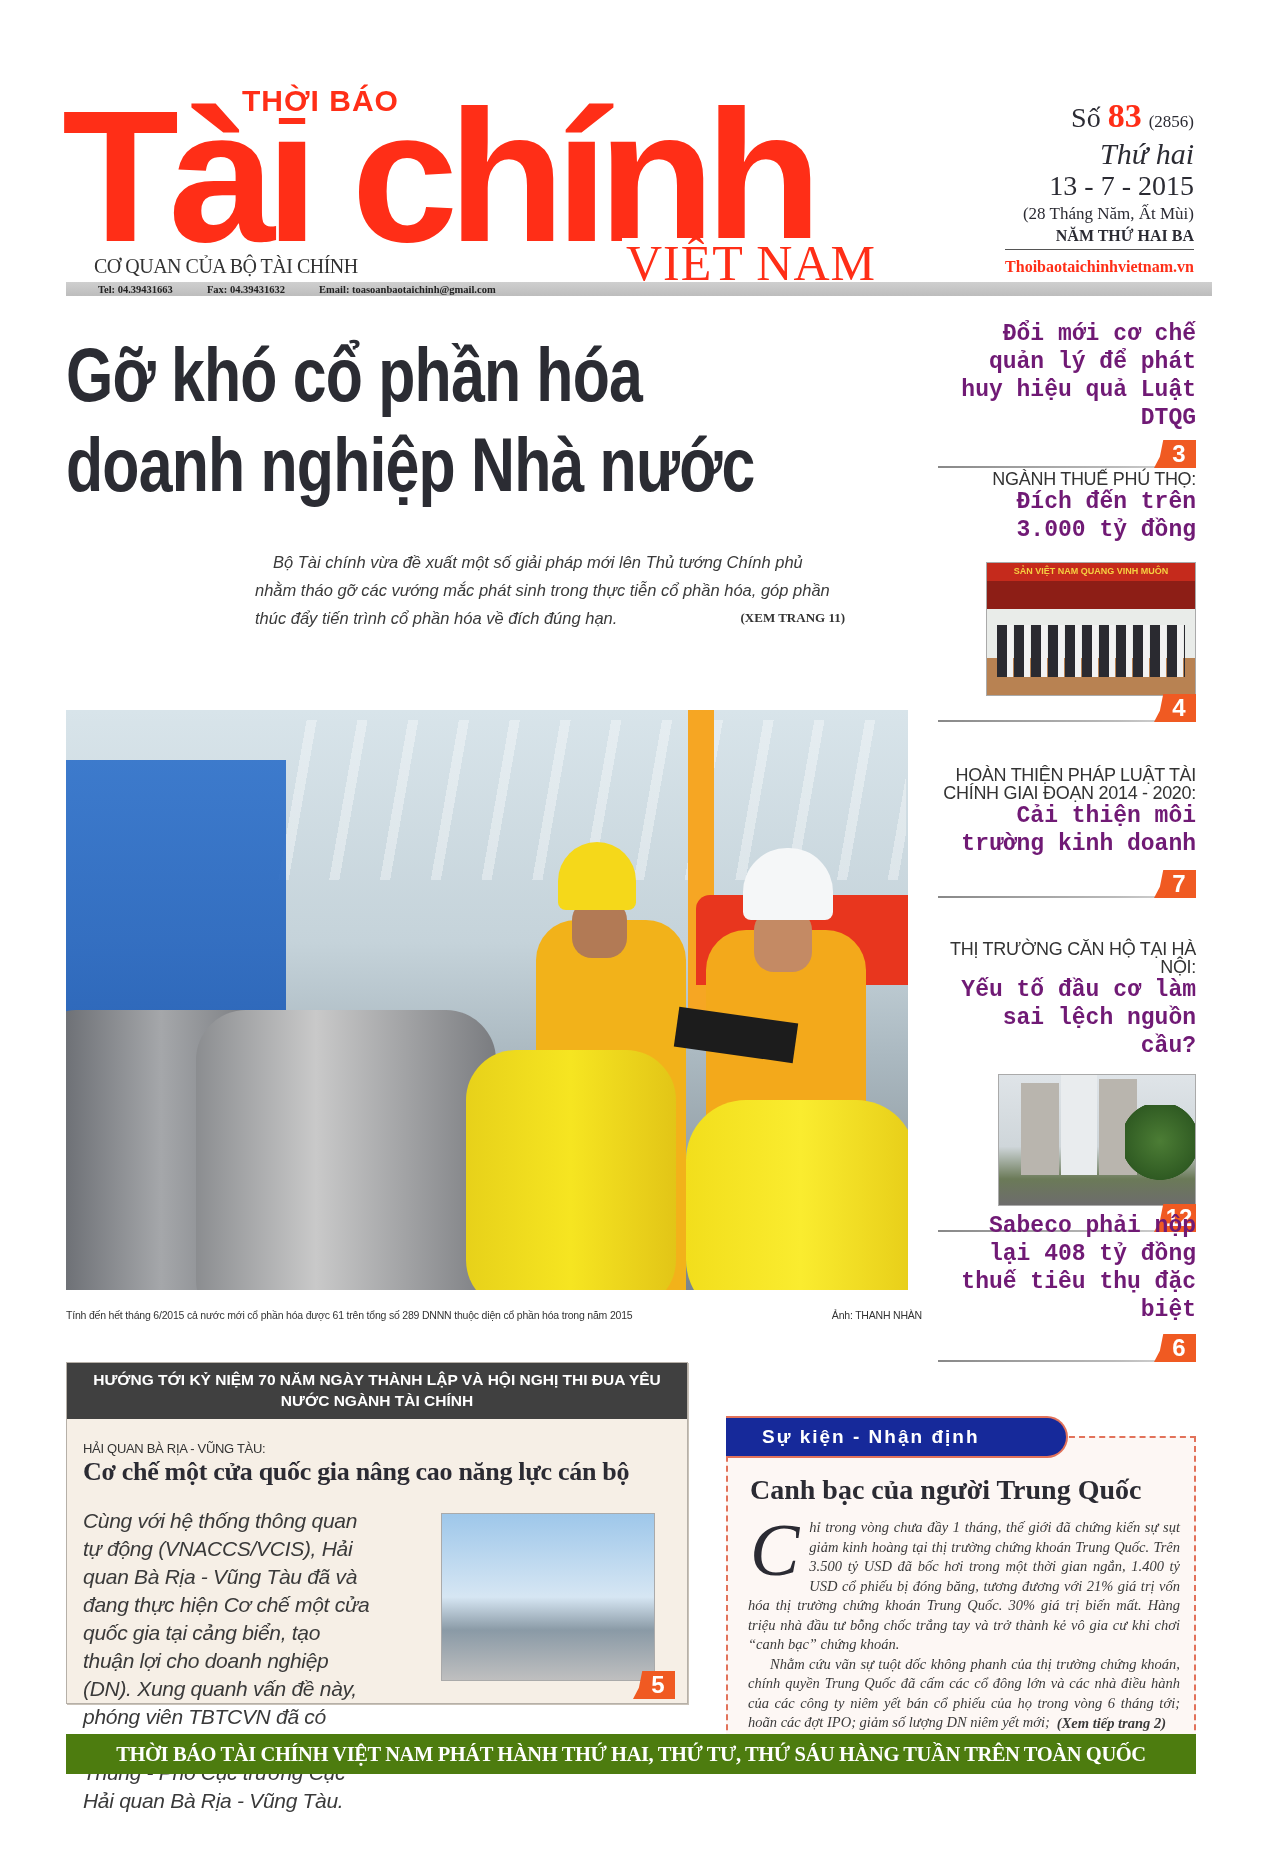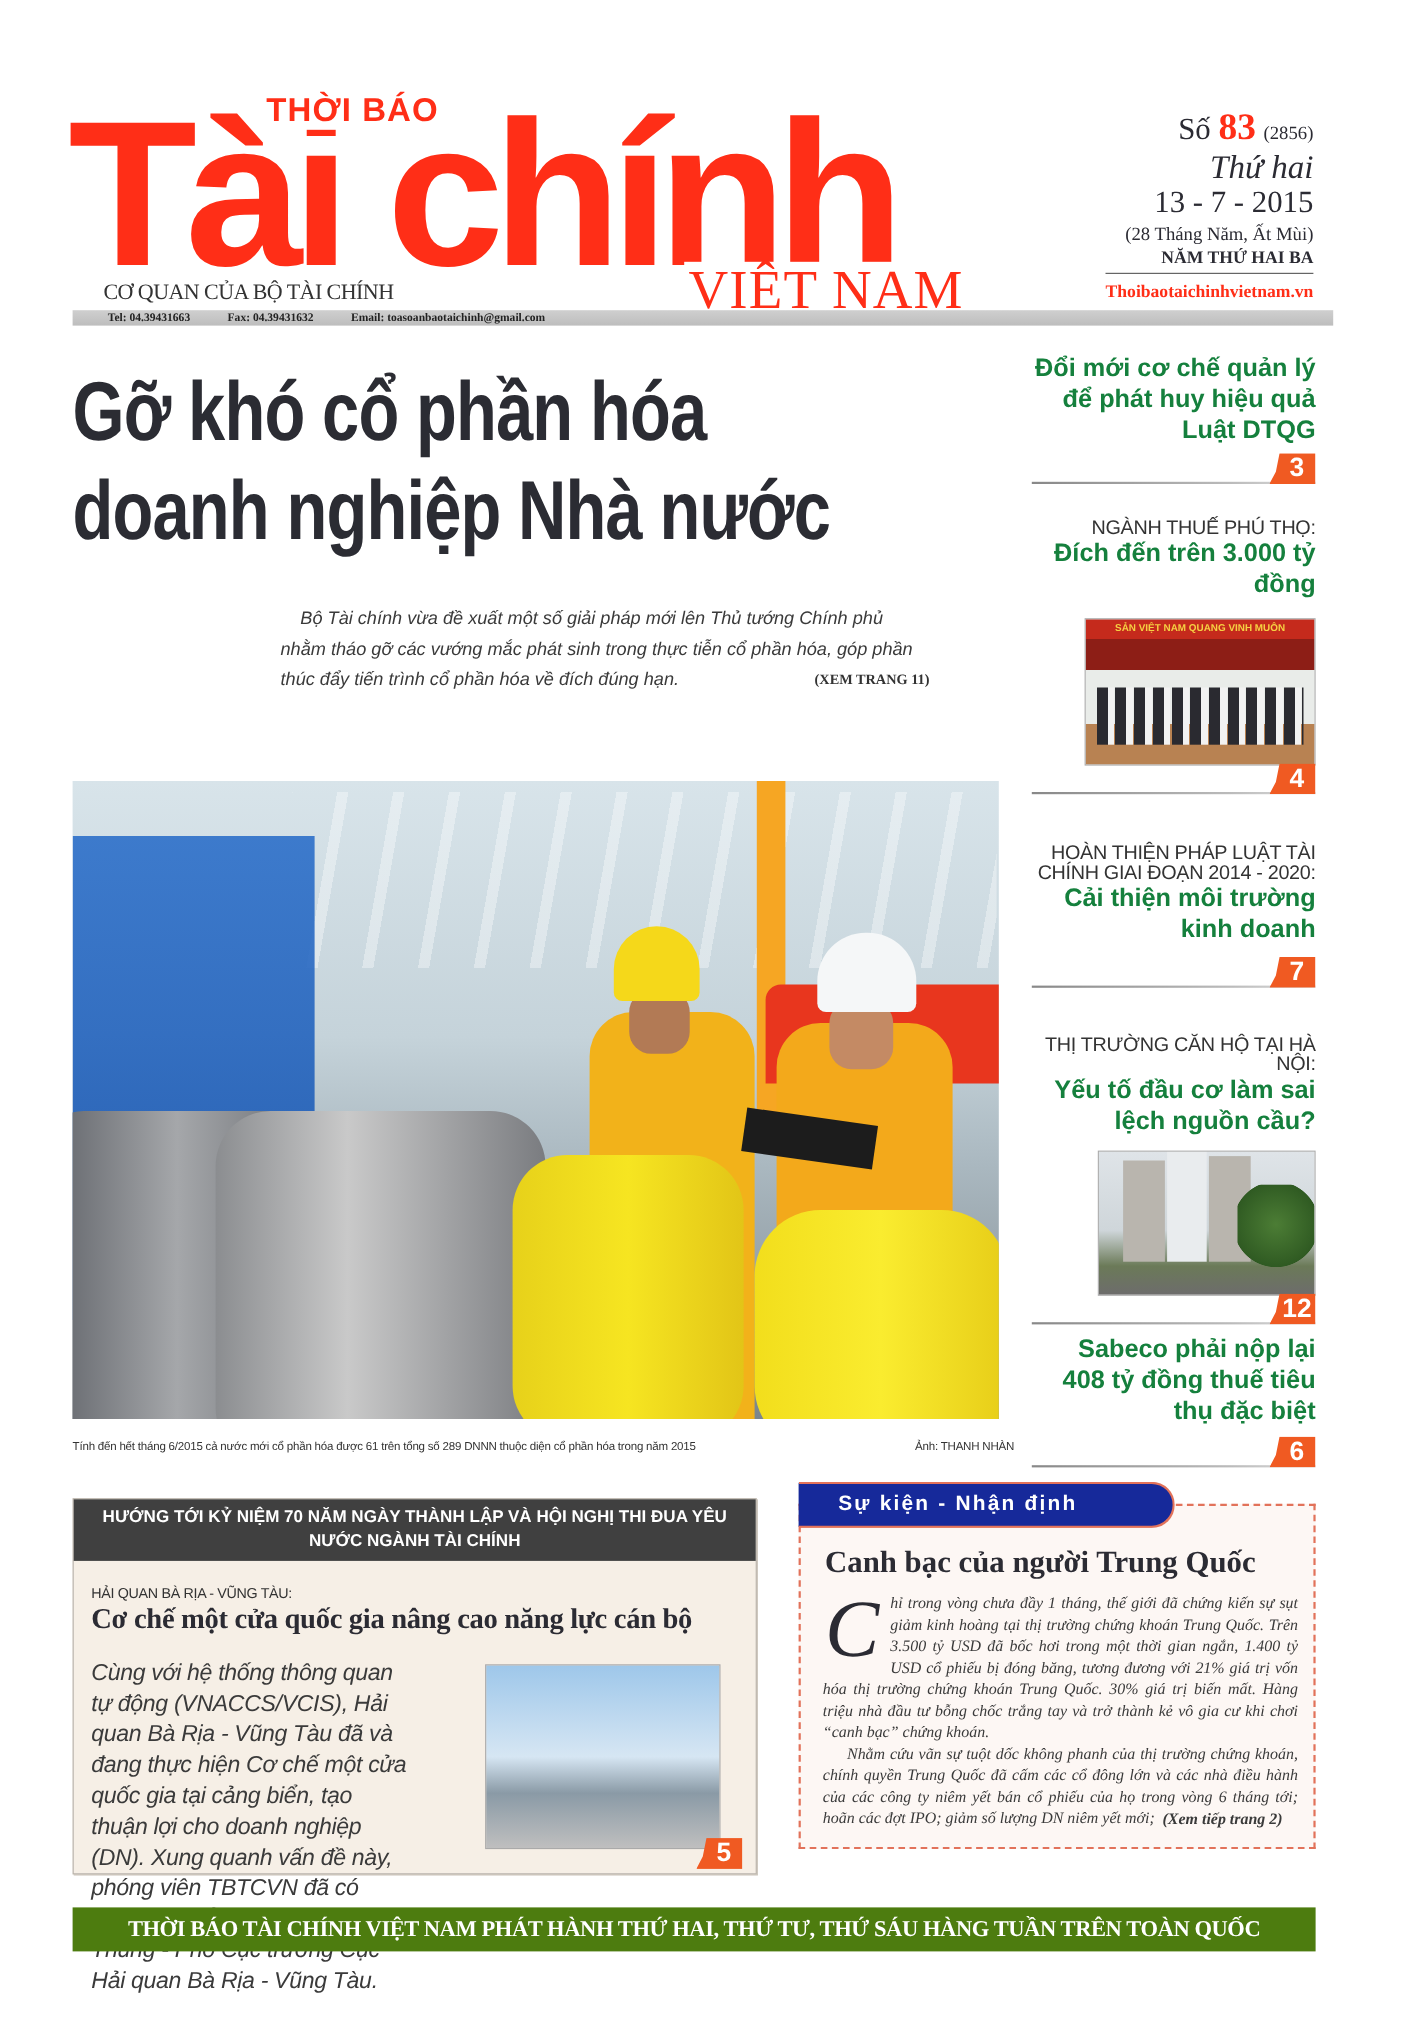--- a/index.html
+++ b/index.html
@@ -48,21 +48,21 @@
   .mp-yellow1 { position: absolute; left: 400px; top: 340px; width: 210px; height: 260px; background: linear-gradient(90deg,#e7d11a,#f6e521 50%,#e2c517); border-radius: 50px; }
   .mp-yellow2 { position: absolute; left: 620px; top: 390px; width: 230px; height: 220px; background: linear-gradient(90deg,#f2de1c,#faec2f 50%,#e7cd18); border-radius: 60px; }
   .mp-notebook { position: absolute; left: 610px; top: 305px; width: 120px; height: 40px; background: #1c1c1c; transform: rotate(8deg); }
   .mp-lights { position: absolute; left: 200px; top: 10px; width: 640px; height: 160px; background: repeating-linear-gradient(100deg, transparent 0 40px, rgba(255,255,255,.6) 40px 50px); opacity: .6; }
   .caption { position: absolute; left: 66px; top: 1309px; width: 856px; font-family: "Liberation Sans", sans-serif; font-size: 10.5px; color: #333; display: flex; justify-content: space-between; letter-spacing: -0.2px; }
 
   
   .rail { position: absolute; left: 938px; top: 0; width: 258px; }
   .story { position: absolute; right: 0; width: 258px; text-align: right; }
   .story .kicker { font-family: "Liberation Sans", sans-serif; font-size: 18px; color: #333; letter-spacing: -0.3px; line-height: 18px; }
-  .story .title { font-family: Liberation Sans, sans-serif; font-weight: bold; font-size: 23px; line-height: 28px; color: #15803d; }
+  .story .title { font-family: Liberation Mono, monospace; font-weight: bold; font-size: 23px; line-height: 28px; color: #701a75; }
   .pg { position: relative; height: 28px; margin-top: 8px; }
   .pg .rule { position: absolute; left: 0; right: 0; bottom: 0; height: 2px; background: linear-gradient(90deg,#888,#bbb 70%,#ddd); }
   .pg .badge { position: absolute; right: 0; bottom: 0; width: 42px; height: 28px; background: #f05a22; color: #fff; font-family: "Liberation Sans", sans-serif; font-weight: bold; font-size: 24px; line-height: 28px; text-align: center; clip-path: polygon(22% 0, 100% 0, 100% 100%, 0 100%, 14% 60%); padding-left: 8px; }
   .thumb { margin-left: auto; border: 1px solid #aaa; position: relative; overflow: hidden; }
   .thumb-awards { width: 210px; height: 134px; background: linear-gradient(180deg,#c52a1c 0 18px,#8d1e16 18px 46px,#e9ece9 46px 95px,#b88252 95px); }
   .thumb-awards .banner { position: absolute; top: 3px; left: 0; width: 100%; font-family: "Liberation Sans", sans-serif; font-weight: bold; font-size: 9px; color: #f5d042; white-space: nowrap; text-align: center; }
   .thumb-awards .people { position: absolute; left: 10px; right: 10px; top: 62px; height: 52px; background: repeating-linear-gradient(90deg,#2a2a30 0 10px,#f2f2f2 10px 16px,transparent 16px 17px); }
   .thumb-city { width: 198px; height: 132px; background: linear-gradient(180deg,#dfe4e8 0%,#cfd6da 55%,#6b7a58 80%,#6d6c6c 100%); }
   .thumb-city .tower { position: absolute; bottom: 30px; background: #b9b5ae; }
   .thumb-city .tree { position: absolute; right: 0; bottom: 10px; width: 70px; height: 90px; background: radial-gradient(circle at 50% 40%,#4c7d35,#2f5a22 60%,transparent 61%); }
@@ -71,21 +71,21 @@
   
   .box70 { position: absolute; left: 66px; top: 1362px; width: 622px; height: 342px; background: #f6efe6; border: 1px solid #b6b0a8; box-shadow: 1px 1px 0 #c9c2b8; }
   .box70 .hdr { background: #404040; color: #fff; font-family: "Liberation Sans", sans-serif; font-weight: bold; font-size: 15.5px; line-height: 21px; text-align: center; padding: 6px 10px 7px; height: 56px; }
   .box70 .kicker { position: absolute; left: 16px; top: 78px; font-family: "Liberation Sans", sans-serif; font-size: 13px; color: #333; letter-spacing: -0.3px; }
   .box70 .title { position: absolute; left: 16px; top: 94px; font-family: "Liberation Serif", serif; font-weight: bold; font-size: 26px; color: #2b2b33; letter-spacing: -0.3px; }
   .box70 .body { position: absolute; left: 16px; top: 144px; width: 290px; font-family: "Liberation Sans", sans-serif; font-style: italic; font-size: 21px; line-height: 28px; color: #3a3a3a; letter-spacing: -0.3px; }
   .box70 .photo { position: absolute; left: 374px; top: 150px; }
   .box70 .pgbadge { position: absolute; right: 12px; top: 308px; width: 42px; height: 28px; background: #f05a22; color: #fff; font-family: "Liberation Sans", sans-serif; font-weight: bold; font-size: 24px; line-height: 28px; text-align: center; clip-path: polygon(22% 0,100% 0,100% 100%,0 100%,14% 60%); padding-left: 8px; }
 
   
-  .opinion { position: absolute; left: 726px; top: 1347px; width: 470px; height: 334px; }
+  .opinion { position: absolute; left: 726px; top: 1416px; width: 470px; height: 334px; }
   .opinion .frame { position: absolute; left: 0; top: 20px; right: 0; bottom: 0; border: 2px dashed #e2725a; background: #fdf7f4; }
   .opinion .tab { position: absolute; left: 0; top: 0; width: 342px; height: 42px; background: #16299a; border-radius: 0 24px 24px 0; border: 2px solid #e2725a; border-left: none; color: #fff; font-family: "Liberation Sans", sans-serif; font-weight: bold; font-size: 19px; letter-spacing: 2px; line-height: 38px; padding-left: 36px; }
   .opinion .title { position: absolute; left: 24px; top: 58px; font-family: "Liberation Serif", serif; font-weight: bold; font-size: 28px; color: #2b2b33; white-space: nowrap; }
   .opinion .body { position: absolute; left: 22px; top: 102px; width: 432px; font-family: "Liberation Serif", serif; font-style: italic; font-size: 14.5px; line-height: 19.5px; color: #3a3a3a; text-align: justify; }
   .opinion .dropcap { float: left; font-family: "Liberation Serif", serif; font-style: italic; font-size: 74px; line-height: 56px; margin: 4px 10px 0 2px; color: #2b2b33; }
   .opinion .p2 { text-indent: 22px; }
   .opinion .more { display: block; text-align: right; font-weight: bold; margin-top: -19px; padding-right: 14px; }
 
   
   .footer-banner { position: absolute; left: 66px; top: 1734px; width: 1130px; height: 40px; background: #4d7c0f; color: #fff; font-family: "Liberation Serif", serif; font-weight: bold; font-size: 20.5px; line-height: 40px; text-align: center; letter-spacing: -0.4px; white-space: nowrap; }

